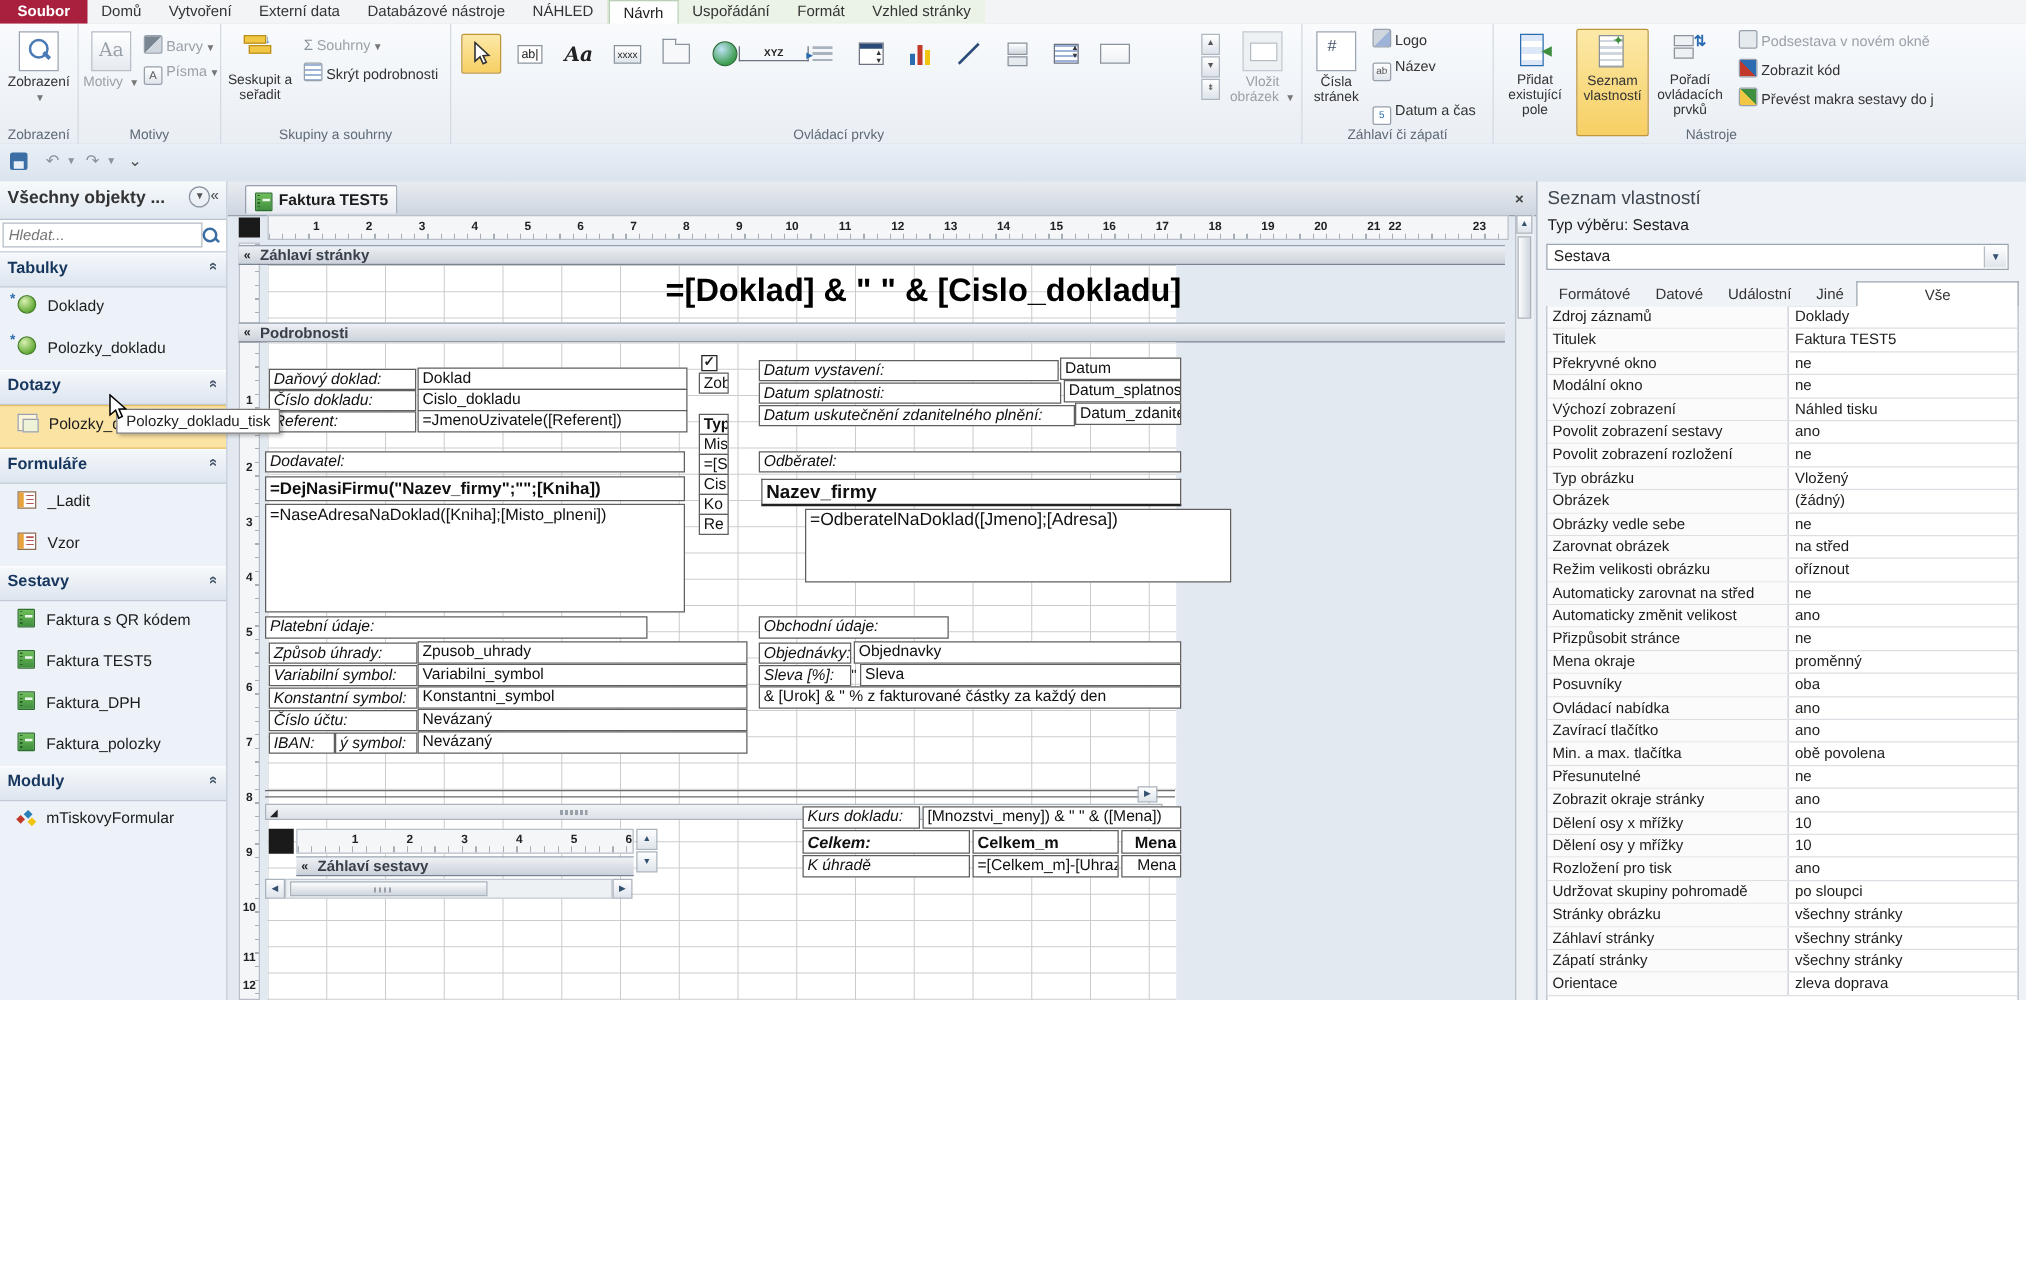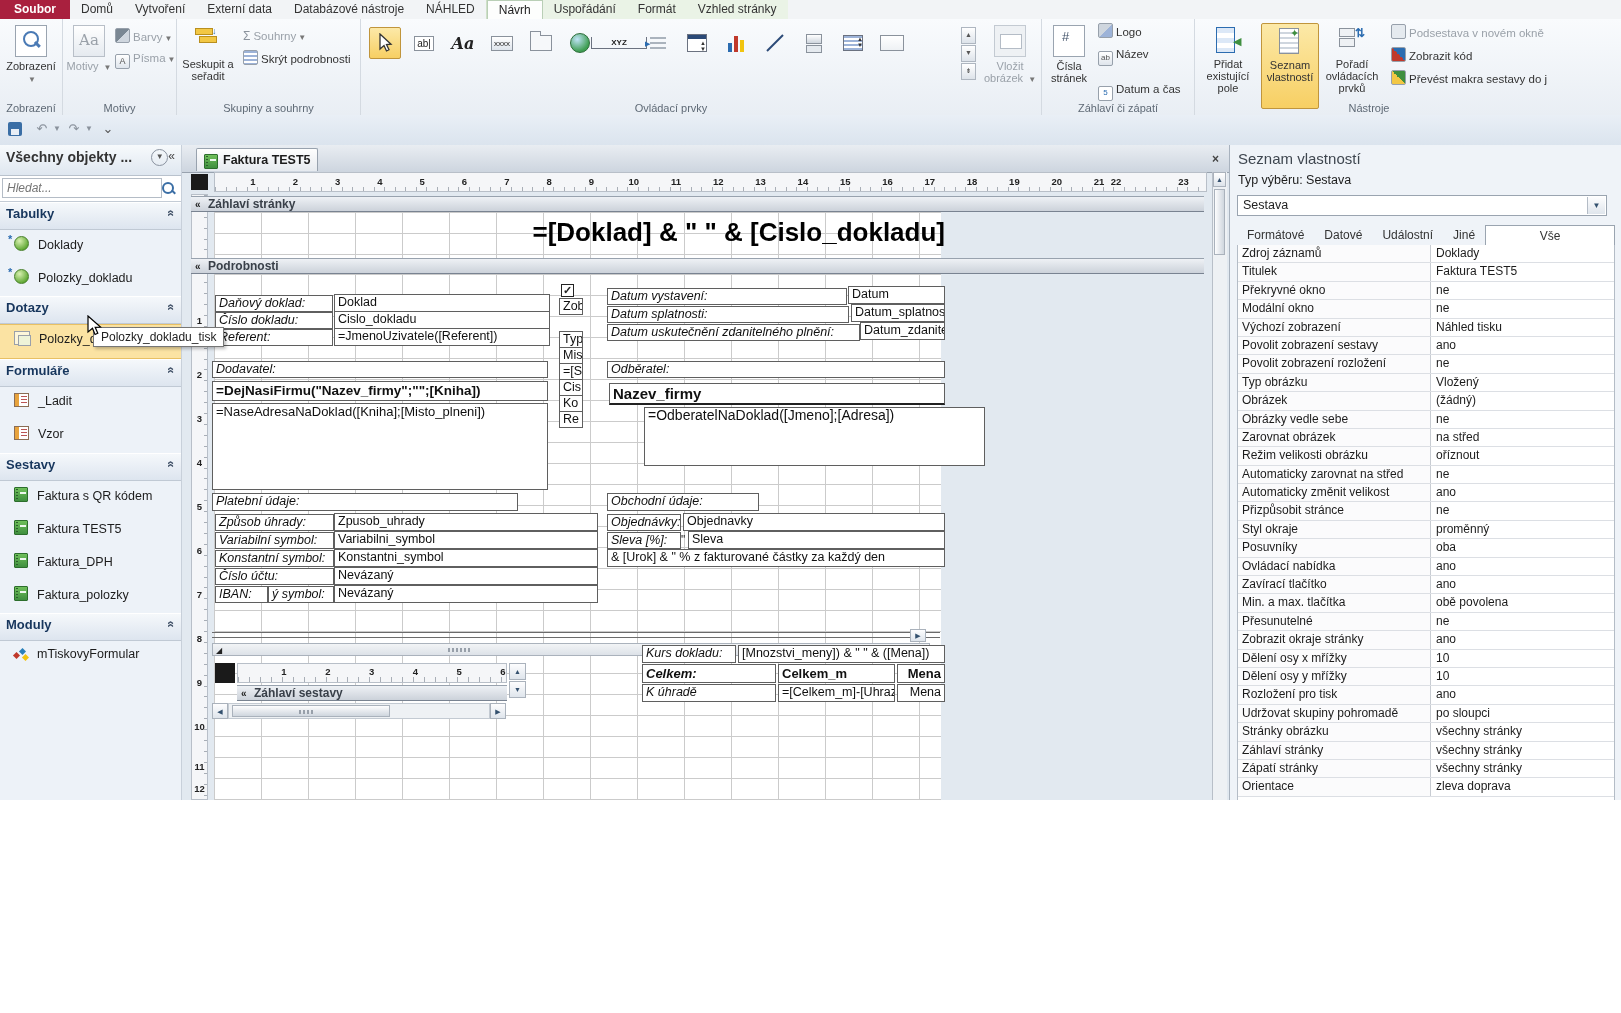--- a/index.html
+++ b/index.html
@@ -420,21 +420,21 @@
     <div class="fbox" style="left:152px;top:404px;width:264px;height:18px;">Konstantni_symbol</div>
     <div class="fbox flabel" style="left:33px;top:423px;width:119px;height:17px;">Číslo účtu:</div>
     <div class="fbox" style="left:152px;top:422px;width:264px;height:18px;">Nevázaný</div>
     <div class="fbox flabel" style="left:86px;top:441px;width:66px;height:17px;">ý symbol:</div>
     <div class="fbox flabel" style="left:33px;top:441px;width:53px;height:17px;">IBAN:</div>
     <div class="fbox" style="left:152px;top:440px;width:264px;height:18px;">Nevázaný</div>
 
     <div class="chk" style="left:379px;top:139px;">✓</div>
     <div id="stripwrap">
         <div class="fbox" style="left: 377px; top: 153px; width: 24px; height: 17px;">Zob</div>
-        <div class="fbox" style="left: 377px; top: 186px; width: 24px; height: 17px;">Typ</div>
+        <div class="fbox" style="left: 377px; top: 186px; width: 24px; height: 17px; font-weight: bold;">Typ</div>
         <div class="fbox" style="left: 377px; top: 202px; width: 24px; height: 17px;">Mis</div>
         <div class="fbox" style="left: 377px; top: 218px; width: 24px; height: 17px;">=[S</div>
         <div class="fbox" style="left: 377px; top: 234px; width: 24px; height: 17px;">Cis</div>
         <div class="fbox" style="left: 377px; top: 250px; width: 24px; height: 17px;">Ko</div>
         <div class="fbox" style="left: 377px; top: 266px; width: 24px; height: 17px;">Re</div>
       </div>
 
     <div class="fbox flabel" style="left:425px;top:143px;width:240px;height:17px;">Datum vystavení:</div>
     <div class="fbox" style="left:666px;top:141px;width:97px;height:18px;">Datum</div>
     <div class="fbox flabel" style="left:425px;top:161px;width:242px;height:17px;">Datum splatnosti:</div>
@@ -566,21 +566,21 @@
         </div>
         <div class="prop-row">
           <div class="prop-name">Automaticky změnit velikost</div>
           <div class="prop-val">ano</div>
         </div>
         <div class="prop-row">
           <div class="prop-name">Přizpůsobit stránce</div>
           <div class="prop-val">ne</div>
         </div>
         <div class="prop-row">
-          <div class="prop-name">Styl okraje</div>
+          <div class="prop-name">Mena okraje</div>
           <div class="prop-val">proměnný</div>
         </div>
         <div class="prop-row">
           <div class="prop-name">Posuvníky</div>
           <div class="prop-val">oba</div>
         </div>
         <div class="prop-row">
           <div class="prop-name">Ovládací nabídka</div>
           <div class="prop-val">ano</div>
         </div>

